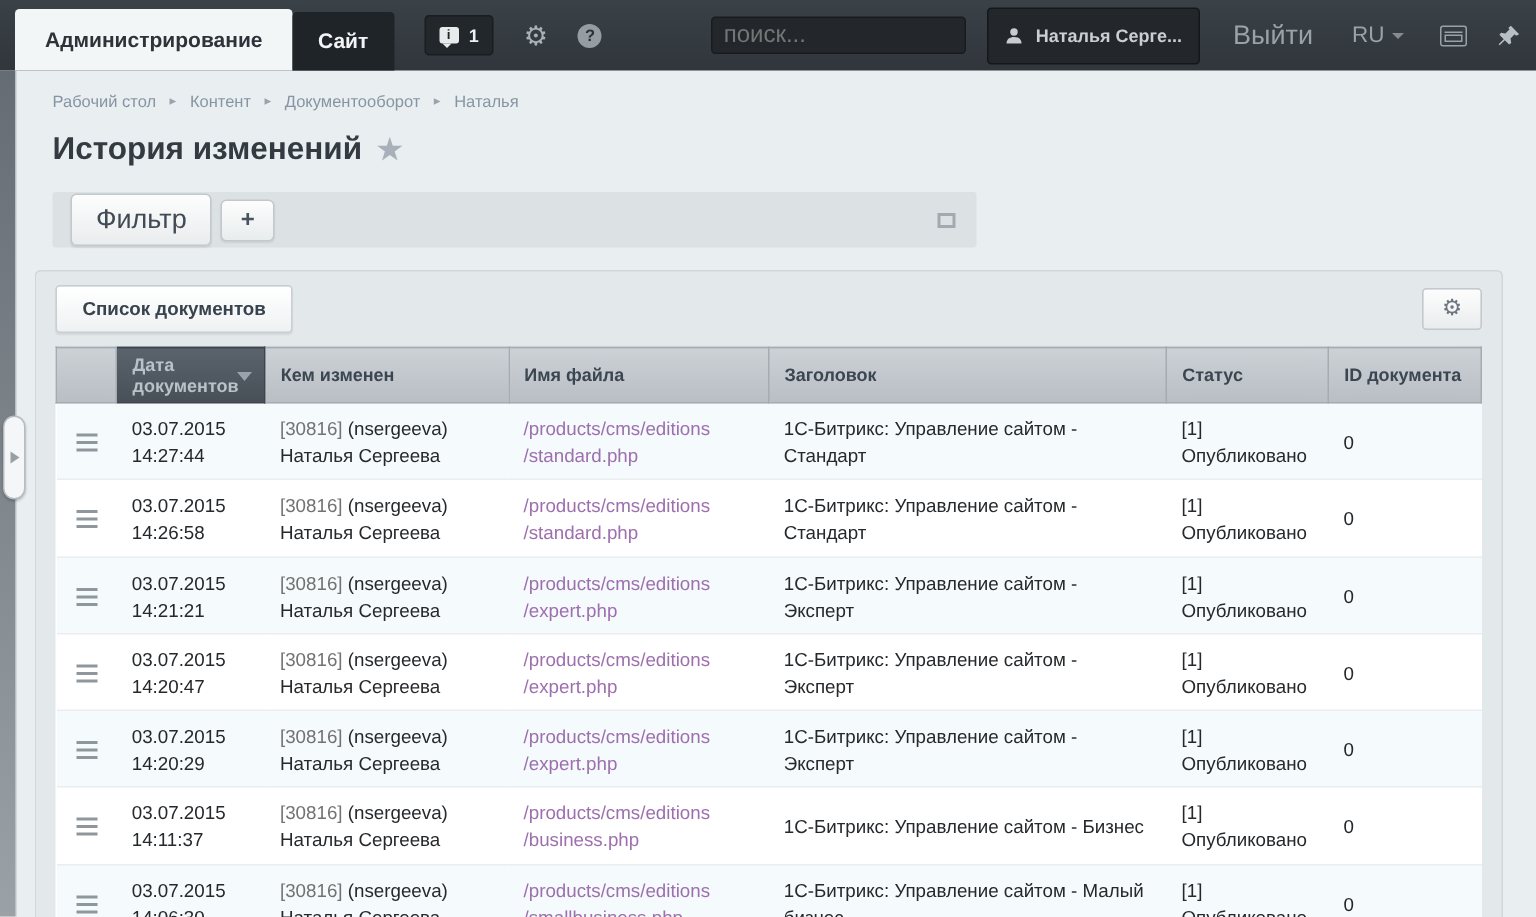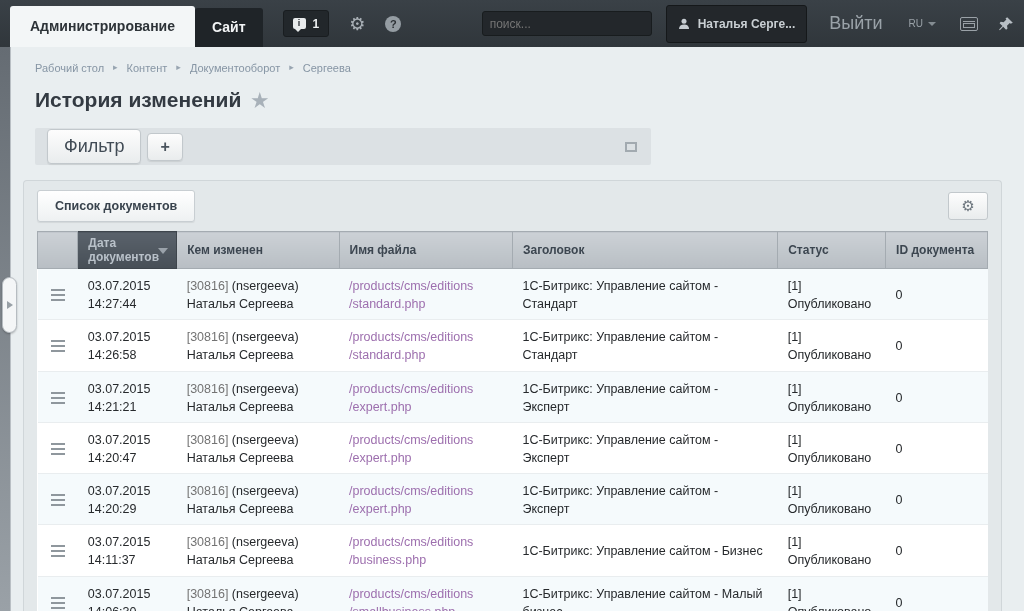--- a/index.html
+++ b/index.html
@@ -20,26 +20,26 @@
   .bubble::after { content:""; position:absolute; left:2px; bottom:-3px;
     border-left:3px solid transparent; border-right:3px solid transparent; border-top:3px solid #e8ebec; }
   .notif-count { color:#eef1f2; font-size:12px; font-weight:bold; }
   .bar-ico { color:#a9b0b6; font-size:18px; margin-left:20px; line-height:1; }
   .help { width:16px; height:16px; border-radius:50%; background:#959da3; color:#2c3135;
     font-size:11px; font-weight:bold; text-align:center; line-height:16px; margin-left:20px; }
   .spacer { flex:1; }
   .search { width:170px; height:25px; background:#23272b; border:1px solid #181c1e; border-radius:3px;
     display:flex; align-items:center; padding:0 7px; }
   .search input { flex:1; background:transparent; border:none; outline:none;
-    color:#98a0a6; font-size:12px; font-family:"Liberation Sans", sans-serif; }
+    color:#98a0a6; font-size:16px; font-family:"Liberation Sans", sans-serif; }
   .userbtn { margin-left:14px; height:38px; background:#23272b; border:1px solid #15181a;
     border-radius:3px; display:flex; align-items:center; padding:0 11px; gap:8px;
     color:#c9cfd3; font-size:12px; font-weight:bold; }
   .logout { color:#9aa2a8; font-size:18px; margin-left:22px; }
-  .lang { color:#9aa2a8; font-size:10px; margin-left:26px; display:flex; align-items:center; gap:5px; }
+  .lang { color:#9aa2a8; font-size:15px; margin-left:26px; display:flex; align-items:center; gap:5px; }
   .caret { width:0; height:0; border-left:4px solid transparent; border-right:4px solid transparent;
     border-top:4px solid #848c92; }
   .kbd-ico { width:18px; height:14px; border:1px solid #9aa1a7; border-radius:2px; margin-left:24px; position:relative; }
   .kbd-ico::before { content:""; position:absolute; left:2px; right:2px; top:3px; height:1px; background:#9aa1a7; }
   .kbd-ico::after  { content:""; position:absolute; left:2px; right:2px; bottom:2px; height:3px; border:1px solid #9aa1a7; }
   .pin-ico { margin-left:20px; display:flex; }
 
   
   .rail { position:absolute; left:0; top:47px; bottom:0; width:11px;
     background:linear-gradient(#656c73,#9aa1a7); border-right:1px solid #b9bfc4; }
@@ -144,21 +144,21 @@
 
 <div class="content">
 
   <div class="crumbs">
     <a href="#">Рабочий стол</a>
     <span class="crumb-sep">▸</span>
     <a href="#">Контент</a>
     <span class="crumb-sep">▸</span>
     <a href="#">Документооборот</a>
     <span class="crumb-sep">▸</span>
-    <span>Сергеева</span>
+    <span>Наталья</span>
   </div>
 
   <div class="page-title">
     <span>История изменений</span>
     <span class="fav-star">★</span>
   </div>
 
   <div class="filter-strip">
     <button class="btn">Фильтр</button>
     <button class="btn btn-plus">+</button>

